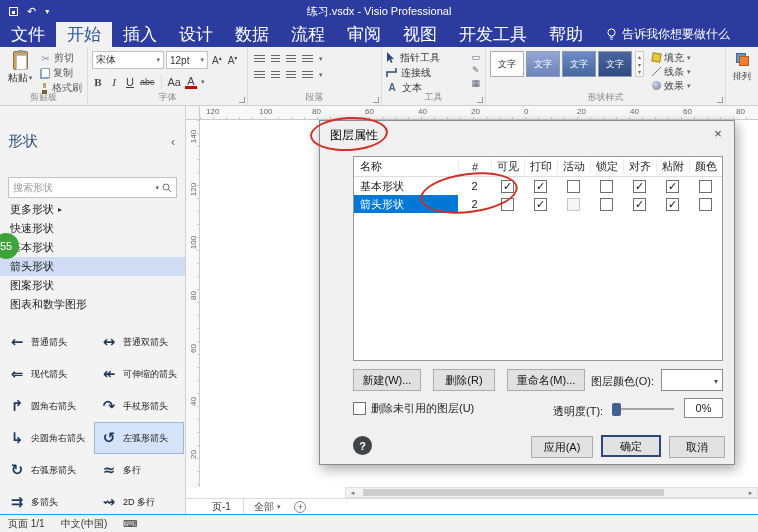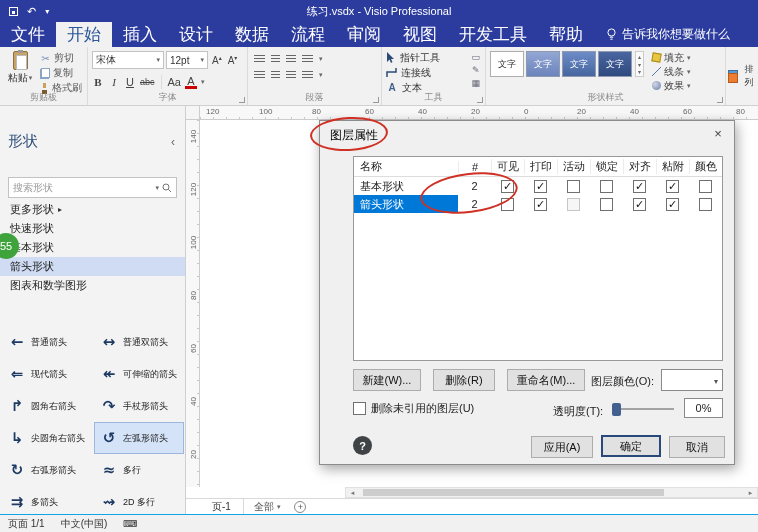--- a/index.html
+++ b/index.html
@@ -78,21 +78,21 @@
   .tile.plain{background:#fff;color:#333;border-color:#adadad}
   .tile.t2{background:linear-gradient(#93a7d4,#6b84bb)}
   .tile.t4{background:linear-gradient(#4a66a0,#2e4a7f)}
   .scrollcol{display:flex;flex-direction:column;margin-left:1px;font-size:6px;color:#666;border:1px solid #ccc;background:#fafafa;padding:1px 2px;height:26px;justify-content:space-between}
   .stylecol{display:flex;flex-direction:column;gap:1px;margin-left:6px}
   .stylebtn{display:flex;align-items:center;gap:3px;font-size:10px;color:#444;height:13px}
   .icon-fill{width:9px;height:9px;background:#e8c63f;border:1px solid #a98f23;transform:rotate(10deg);display:inline-block}
   .icon-line{width:9px;height:9px;background:linear-gradient(135deg,transparent 45%,#5a78a8 45% 55%,transparent 55%);display:inline-block}
   .icon-fx{width:9px;height:9px;border-radius:50%;background:radial-gradient(circle at 35% 35%,#cfd8ea,#6a7da0);display:inline-block}
 
-  .g-arrange{width:32px;padding:6px 2px;display:flex;flex-direction:row;align-items:center;gap:4px;border-right:none}
+  .g-arrange{width:32px;padding:6px 2px;display:flex;flex-direction:column;align-items:center;gap:4px;border-right:none}
   .icon-arrange{width:13px;height:13px;position:relative}
   .icon-arrange::before{content:"";position:absolute;left:0;top:0;width:8px;height:8px;background:#5b9bd5;border:1px solid #3d6d9e}
   .icon-arrange::after{content:"";position:absolute;right:0;bottom:0;width:8px;height:8px;background:#ed7d31;border:1px solid #b55a1d}
   .arr-label{font-size:9px;color:#444;text-align:center}
 
   
   .shapes{position:absolute;left:0;top:106px;width:186px;bottom:18px;background:#f3f3f3;border-right:1px solid #cfcfcf;z-index:2}
   .sp-head{display:flex;align-items:center;justify-content:space-between;padding:26px 10px 0 8px}
   .sp-title{font-size:15px;color:#33547e}
   .sp-collapse{color:#666;font-size:12px}
@@ -373,20 +373,23 @@
         <div class="navitem">
           <span>快速形状</span>
         </div>
         <div class="navitem">
           <span>基本形状</span>
         </div>
         <div class="navitem sel">
           <span>箭头形状</span>
         </div>
         <div class="navitem">
+          <span>图案形状</span>
+        </div>
+        <div class="navitem">
           <span>图表和数学图形</span>
         </div>
       </div>
     <div class="stencil">
         <div class="stitem">
           <span class="sglyph">←</span>
           <span class="slabel">普通箭头</span>
         </div>
         <div class="stitem">
           <span class="sglyph">↔</span>

